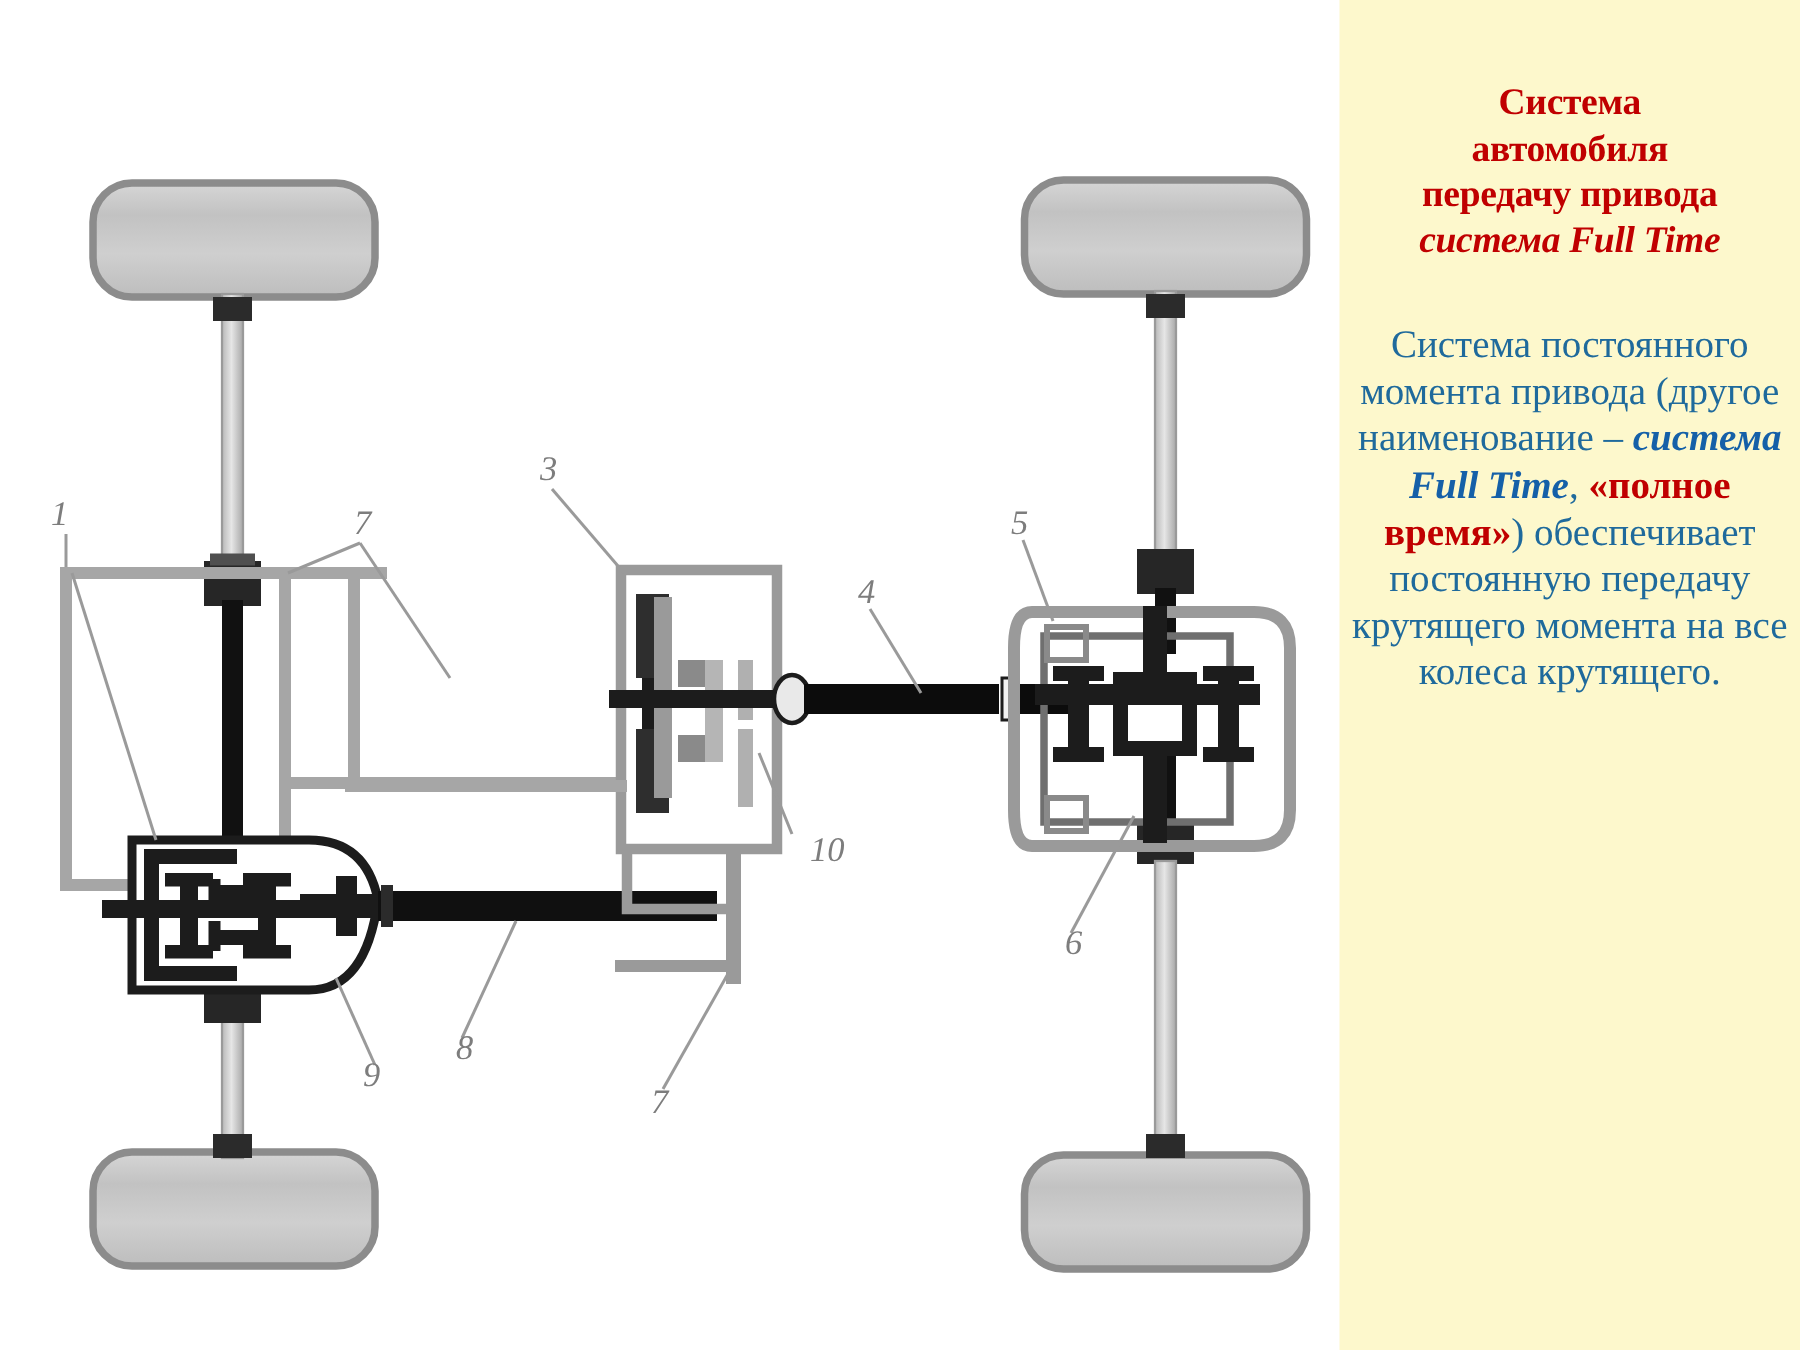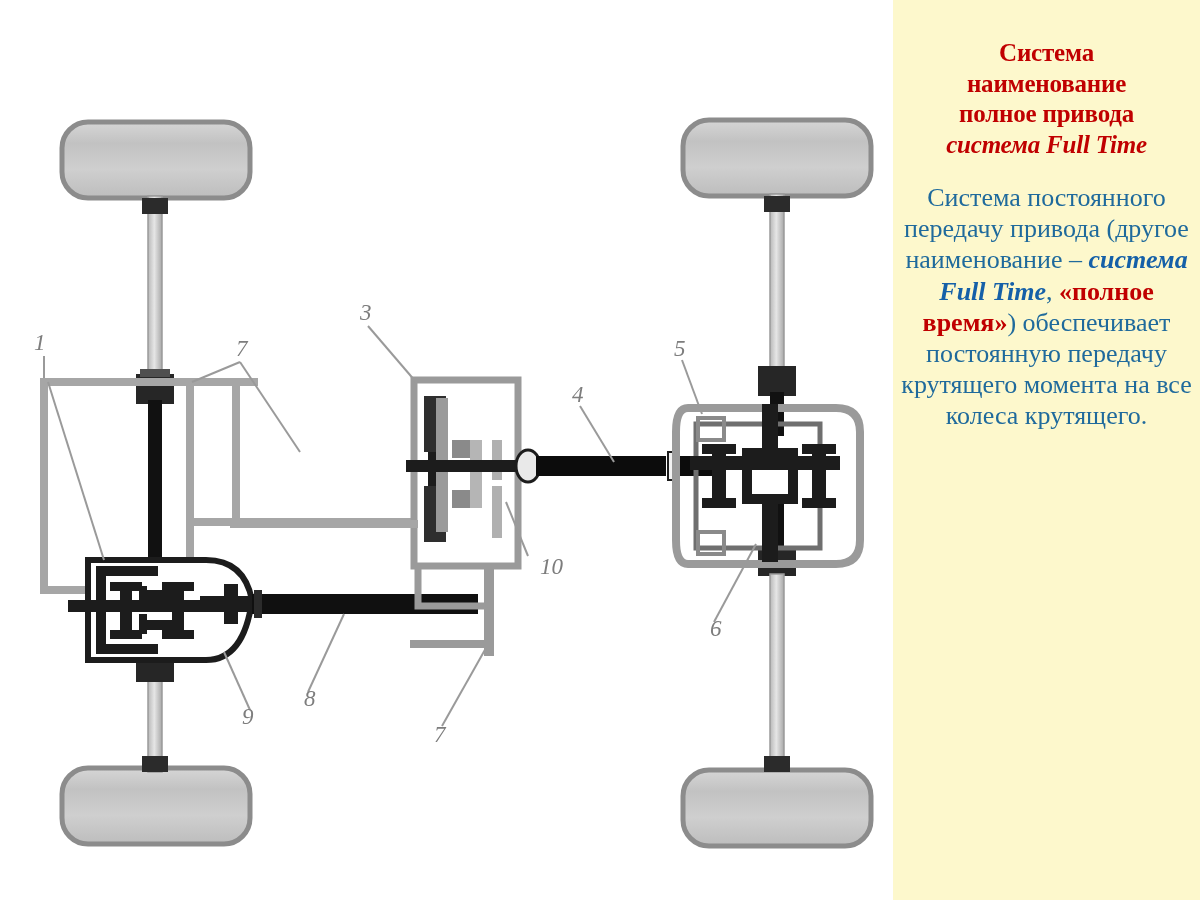--- a/index.html
+++ b/index.html
@@ -18,21 +18,21 @@
   #text-panel{
     position:absolute;left:893px;top:0;width:307px;height:900px;
     background:#fdf8cc;
     box-sizing:border-box;
     padding:0 6px;
     text-align:center;
   }
 
   
   .title{
-    margin:0;padding-top:38px;
+    margin:16px;padding-top:38px;
     font-size:25px;font-weight:bold;line-height:1.22;
     color:#c00000;
     letter-spacing:-0.2px;
   }
   .title .it{font-style:italic;}
   .body-text{
     margin:0;padding-top:22px;
     font-size:26px;line-height:1.20;
     color:#1f6a9c;
   }
@@ -241,21 +241,21 @@
         <text class="num" x="540" y="574">10</text>
         <text class="num" x="434" y="742">7</text>
       </g>
     </svg>
   </div>
 
   <div id="text-panel">
 
     <div class="title">
       <div>Система</div>
-      <div>наименование</div>
-      <div>полное привода</div>
+      <div>автомобиля</div>
+      <div>передачу привода</div>
       <div class="it">система Full Time</div>
     </div>
 
-    <p class="body-text"><span>Система постоянного передачу привода (другое наименование – </span><span class="bi">система Full Time</span><span>, </span><span class="red">«полное время»</span><span>) обеспечивает постоянную передачу крутящего момента на все колеса крутящего.</span></p>
+    <p class="body-text"><span>Система постоянного момента привода (другое наименование – </span><span class="bi">система Full Time</span><span>, </span><span class="red">«полное время»</span><span>) обеспечивает постоянную передачу крутящего момента на все колеса крутящего.</span></p>
 
   </div>
 </div>
 
 </body></html>

